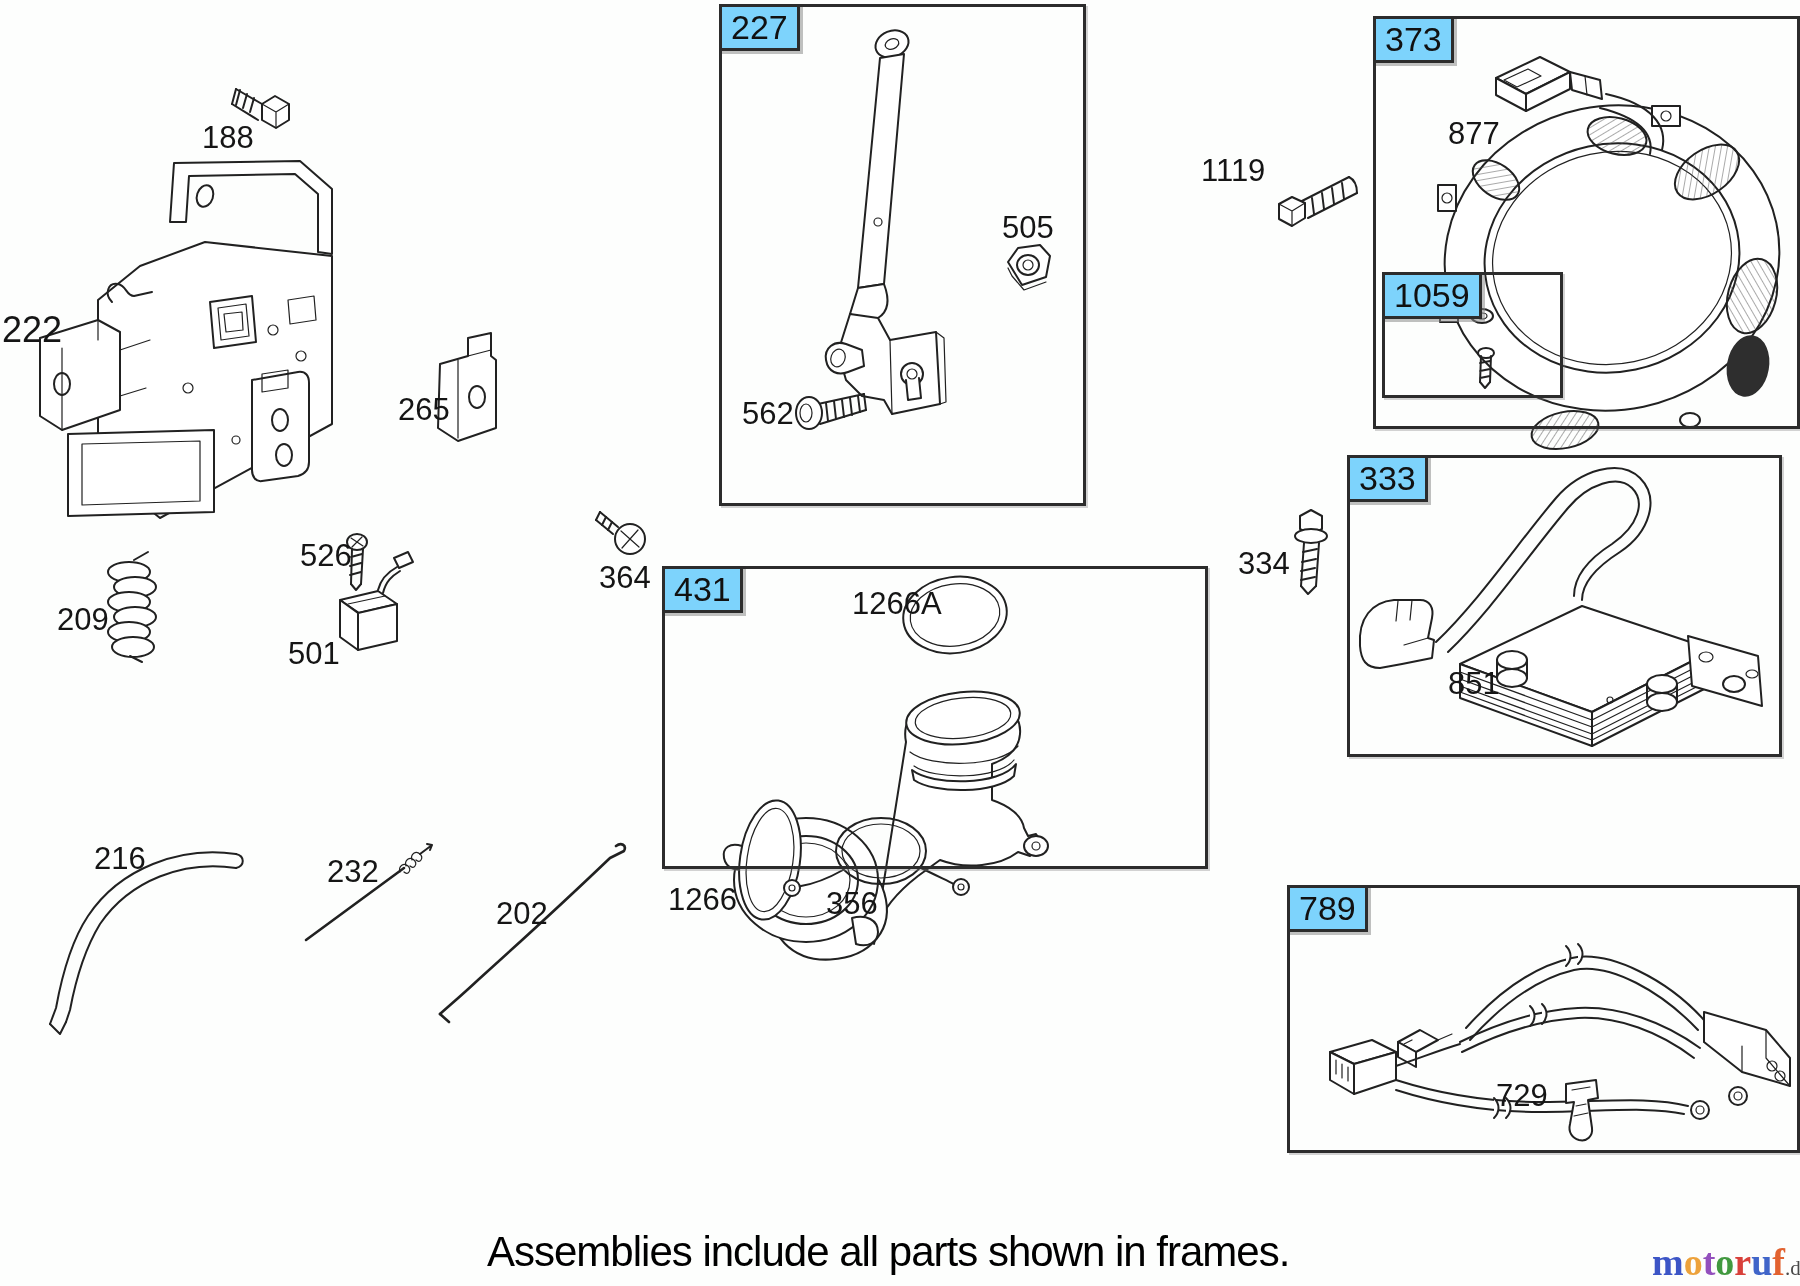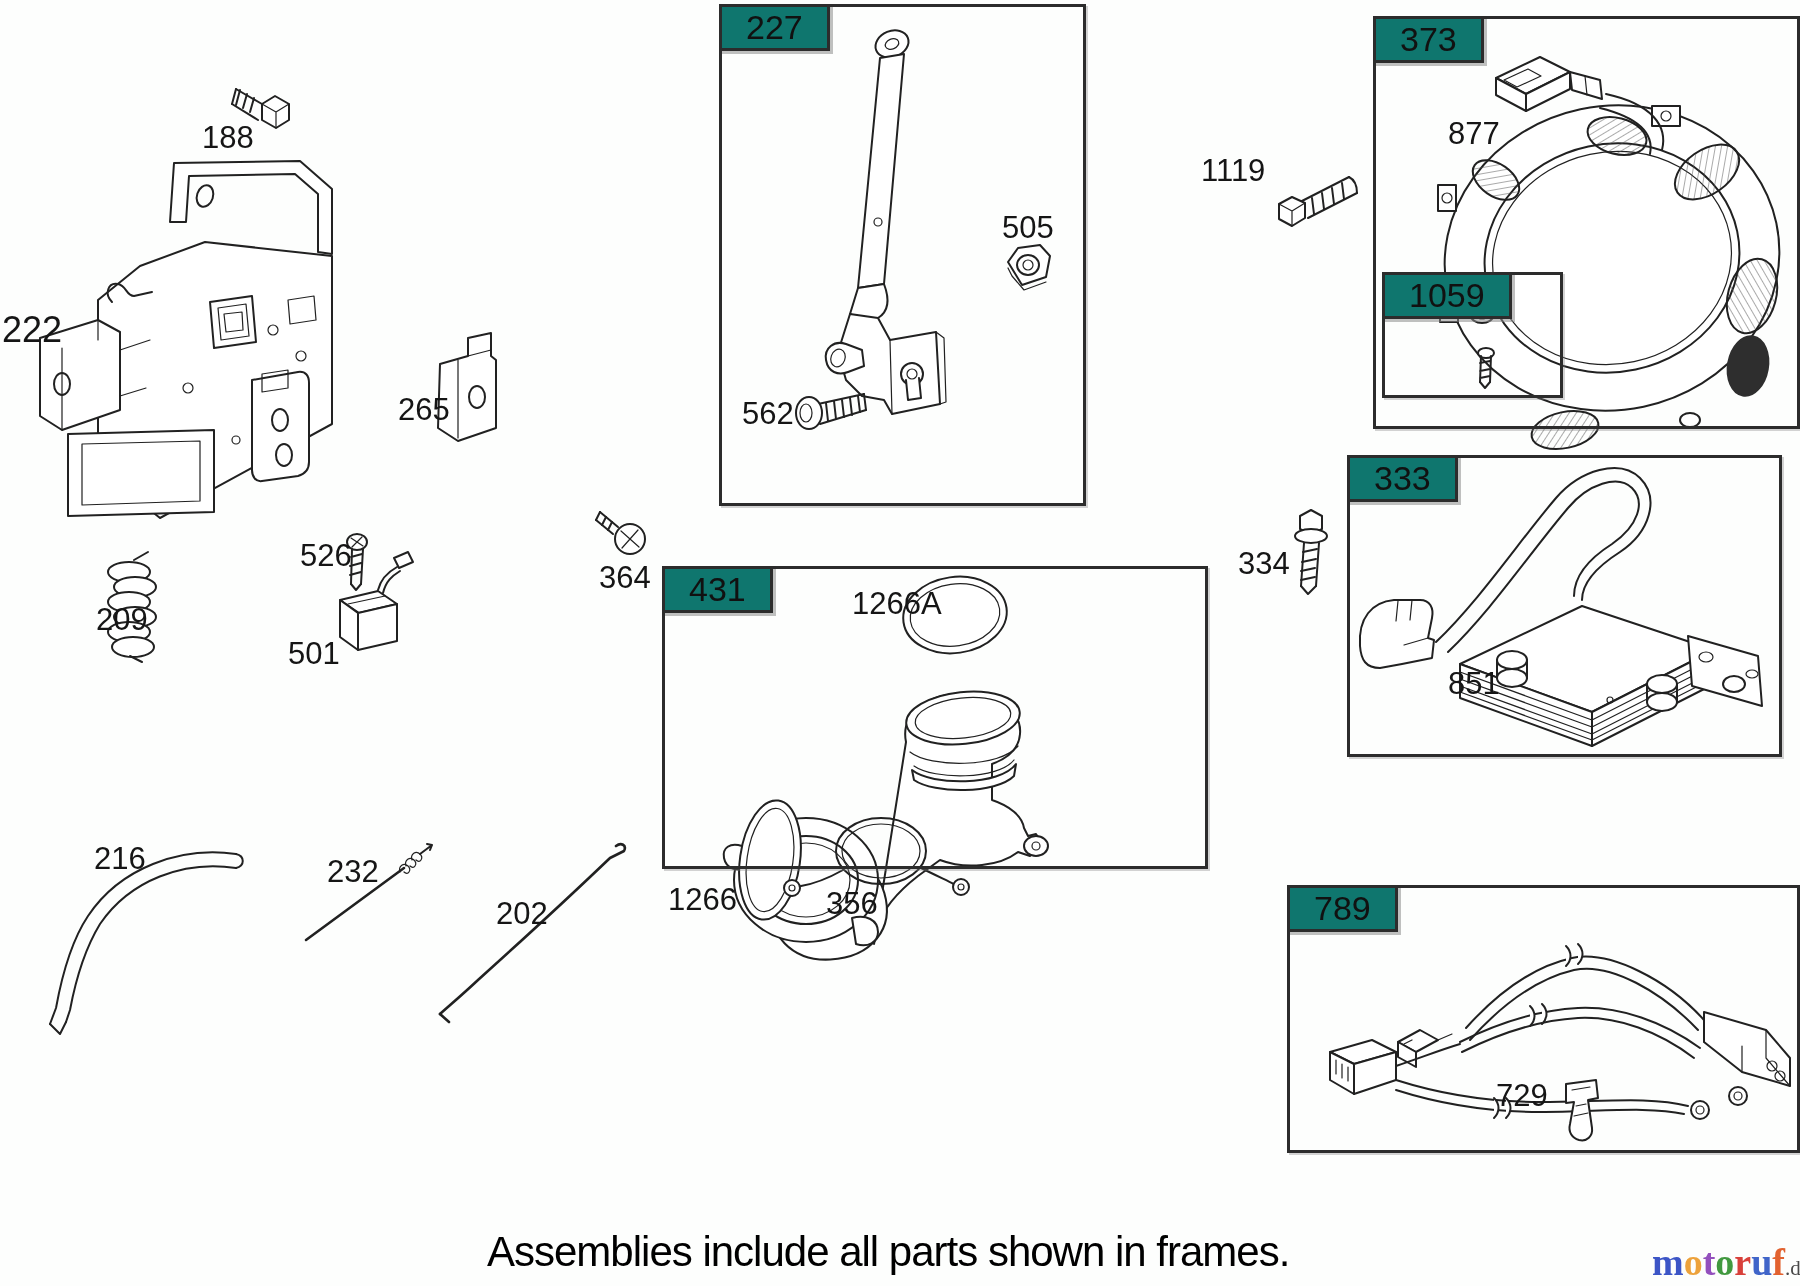--- a/index.html
+++ b/index.html
@@ -4,22 +4,22 @@
 <style>
   html,body{margin:0;padding:0;background:#ffffff;}
   #stage{position:relative;width:1800px;height:1286px;background:#fdfefd;overflow:hidden;
          font-family:"Liberation Sans", sans-serif;}
   #art{position:absolute;left:0;top:0;z-index:1;}
   #art *{stroke:#212121;stroke-width:2;fill:none;stroke-linecap:round;stroke-linejoin:round;}
   #art .wf{fill:#ffffff;}
   #art .df{fill:#2e2e2e;stroke:#2e2e2e;}
   #art .thin{stroke-width:1.2;}
   .frame{position:absolute;border:3px solid #2c2c2c;z-index:2;box-shadow:2px 2px 0 rgba(130,130,130,.35);}
-  .fbox{position:absolute;left:-3px;top:-3px;background:#0f766e;border:3px solid #2c2c2c;
-        box-shadow:3px 3px 0 rgba(140,140,140,.55);padding:2px 24px;font-size:34px;color:#111;
+  .fbox{position:absolute;left:-3px;top:-3px;background:#7dd3fc;border:3px solid #2c2c2c;
+        box-shadow:3px 3px 0 rgba(140,140,140,.55);padding:2px 9px;font-size:34px;color:#111;
         line-height:1.1;}
   .plabel{position:absolute;z-index:3;font-size:31px;color:#151515;line-height:1;}
   #caption{position:absolute;left:487px;top:1228px;z-index:3;font-size:42px;color:#000;letter-spacing:-1px;}
   #logo{position:absolute;left:1652px;top:1240px;z-index:3;font-family:"Liberation Serif", serif;
         font-size:38px;font-weight:bold;letter-spacing:0px;}
   #logo .suffix{font-size:21px;font-weight:normal;}
 </style>
 </head>
 <body>
 
@@ -312,21 +312,21 @@
   <div class="frame" style="left:1347px;top:455px;width:429px;height:296px;">
     <span class="fbox">333</span>
   </div>
 
   <div class="frame" style="left:1287px;top:885px;width:507px;height:262px;">
     <span class="fbox">789</span>
   </div>
 
   <div class="plabel" style="left:202px;top:122px;">188</div>
   <div class="plabel" style="left:2px;top:312px;font-size:36px;">222</div>
-  <div class="plabel" style="left:57px;top:604px;margin-left:39px;">209</div>
+  <div class="plabel" style="left:57px;top:604px;">209</div>
   <div class="plabel" style="left:300px;top:540px;">526</div>
   <div class="plabel" style="left:288px;top:638px;">501</div>
   <div class="plabel" style="left:398px;top:394px;">265</div>
   <div class="plabel" style="left:599px;top:562px;">364</div>
   <div class="plabel" style="left:742px;top:398px;">562</div>
   <div class="plabel" style="left:1002px;top:212px;">505</div>
   <div class="plabel" style="left:852px;top:588px;">1266A</div>
   <div class="plabel" style="left:668px;top:884px;">1266</div>
   <div class="plabel" style="left:1201px;top:155px;">1119</div>
   <div class="plabel" style="left:1448px;top:118px;">877</div>

